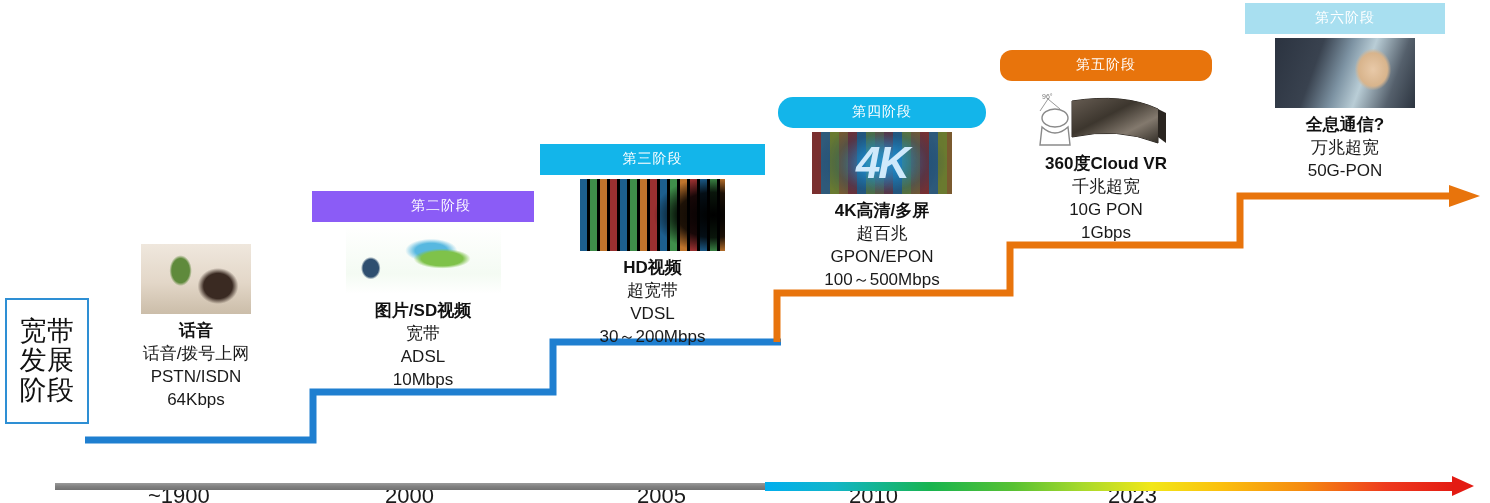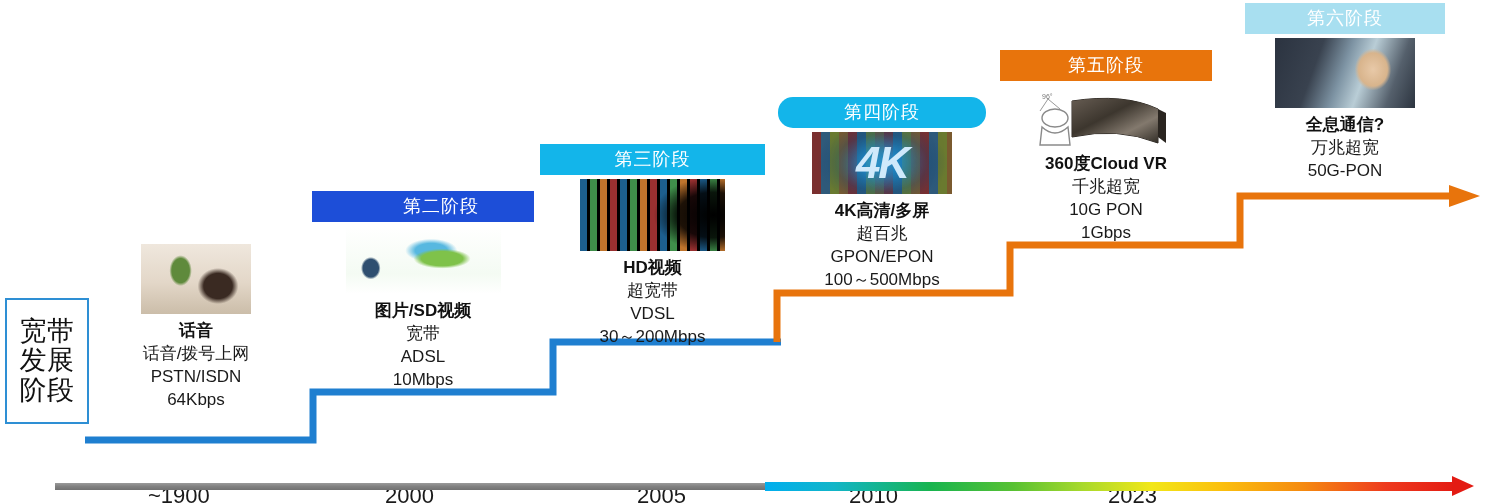--- a/index.html
+++ b/index.html
@@ -41,24 +41,25 @@
   }
 
   
   .stage {
     position: absolute;
     text-align: center;
   }
   .stage-header {
     height: 31px;
     line-height: 31px;
-    font-size: 18px;
+    font-size: 14px;
     color: #ffffff;
     letter-spacing: 1px;
     white-space: nowrap;
+    font-family: Liberation Mono, monospace;
   }
   .stage-thumb {
     margin: 4px auto 0 auto;
     position: relative;
     overflow: hidden;
     background: #f3f3f3;
   }
   .stage-title {
     font-size: 17px;
     font-weight: bold;
@@ -205,21 +206,21 @@
 
   <div class="stage" style="left:85px; top:240px; width:222px;">
     <div class="stage-thumb thumb-phone" style="width:110px; height:70px;"></div>
     <div class="stage-title">话音</div>
     <div class="stage-lines">话音/拨号上网</div>
     <div class="stage-lines">PSTN/ISDN</div>
     <div class="stage-lines">64Kbps</div>
   </div>
 
   <div class="stage" style="left:312px; top:191px; width:222px;">
-    <div class="stage-header" style="background:#1d4ed8;padding-left:36px;">第二阶段</div>
+    <div class="stage-header" style="background:#8b5cf6;padding-left:36px;">第二阶段</div>
     <div class="stage-thumb thumb-www" style="width:155px; height:68px;"></div>
     <div class="stage-title">图片/SD视频</div>
     <div class="stage-lines">宽带</div>
     <div class="stage-lines">ADSL</div>
     <div class="stage-lines">10Mbps</div>
   </div>
 
   <div class="stage" style="left:540px; top:144px; width:225px;">
     <div class="stage-header" style="background:#13B5EA;">第三阶段</div>
     <div class="stage-thumb thumb-hd" style="width:145px; height:72px;"></div>
@@ -232,21 +233,21 @@
   <div class="stage" style="left:778px; top:97px; width:208px;">
     <div class="stage-header" style="background:#13B5EA;border-radius:15px;">第四阶段</div>
     <div class="stage-thumb thumb-4k" style="width:140px; height:62px;"></div>
     <div class="stage-title">4K高清/多屏</div>
     <div class="stage-lines">超百兆</div>
     <div class="stage-lines">GPON/EPON</div>
     <div class="stage-lines">100～500Mbps</div>
   </div>
 
   <div class="stage" style="left:1000px; top:50px; width:212px;">
-    <div class="stage-header" style="background:#E8740C;">第五阶段</div>
+    <div class="stage-header" style="background:#E8740C;border-radius:12px;">第五阶段</div>
     <div class="stage-thumb thumb-vr" style="width:160px; height:62px; background:#ffffff;">
       <svg viewBox="0 0 160 62" width="160" height="62">
         <text x="16" y="14" font-size="7" fill="#777" font-family="Liberation Sans, sans-serif">96°</text>
         <path d="M22 14 L14 26 M22 14 L34 24" stroke="#999" stroke-width="1" fill="none"></path>
         <ellipse cx="29" cy="33" rx="13" ry="9" fill="none" stroke="#8a8a8a" stroke-width="1.4"></ellipse>
         <path d="M16 42 q13 12 26 0 l2 18 h-30 z" fill="none" stroke="#8a8a8a" stroke-width="1.4"></path>
         <path d="M46 16 q52 -8 86 8 l0 34 q-40 -16 -86 -6 z" fill="#4a4138" stroke="#2a2520" stroke-width="1"></path>
         <path d="M46 16 q52 -8 86 8 l0 34 q-40 -16 -86 -6 z" fill="url(#vrtex)" opacity="0.85"></path>
         <defs>
           <linearGradient id="vrtex" x1="0" y1="0" x2="1" y2="1">

